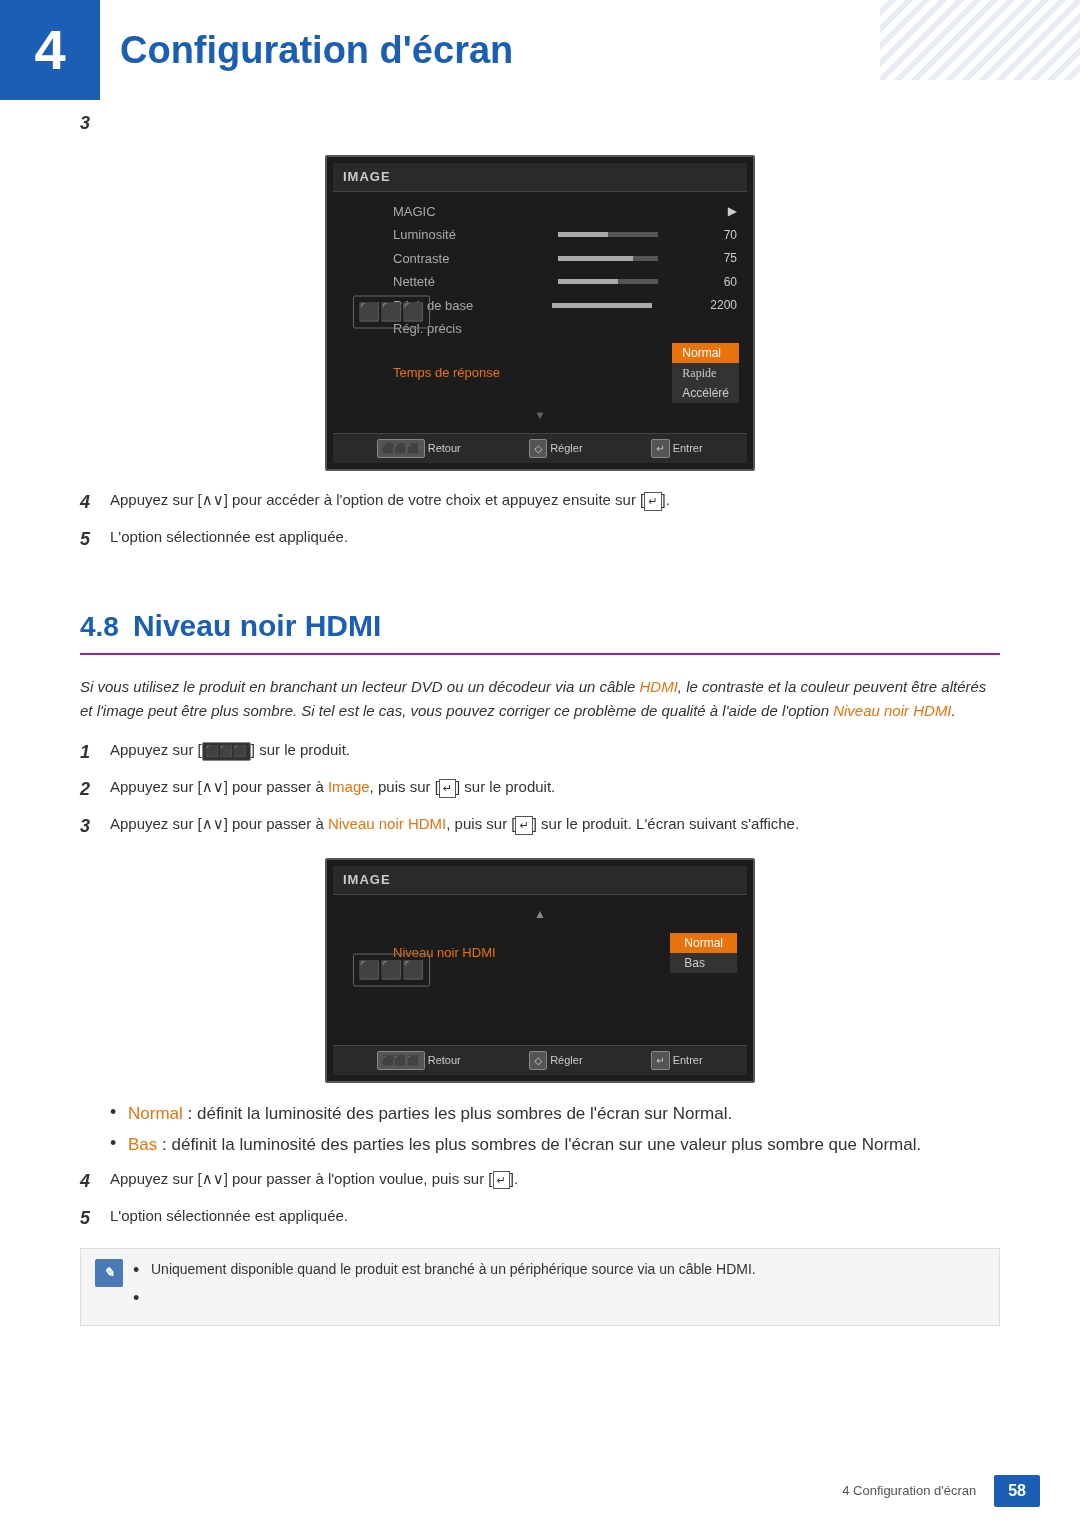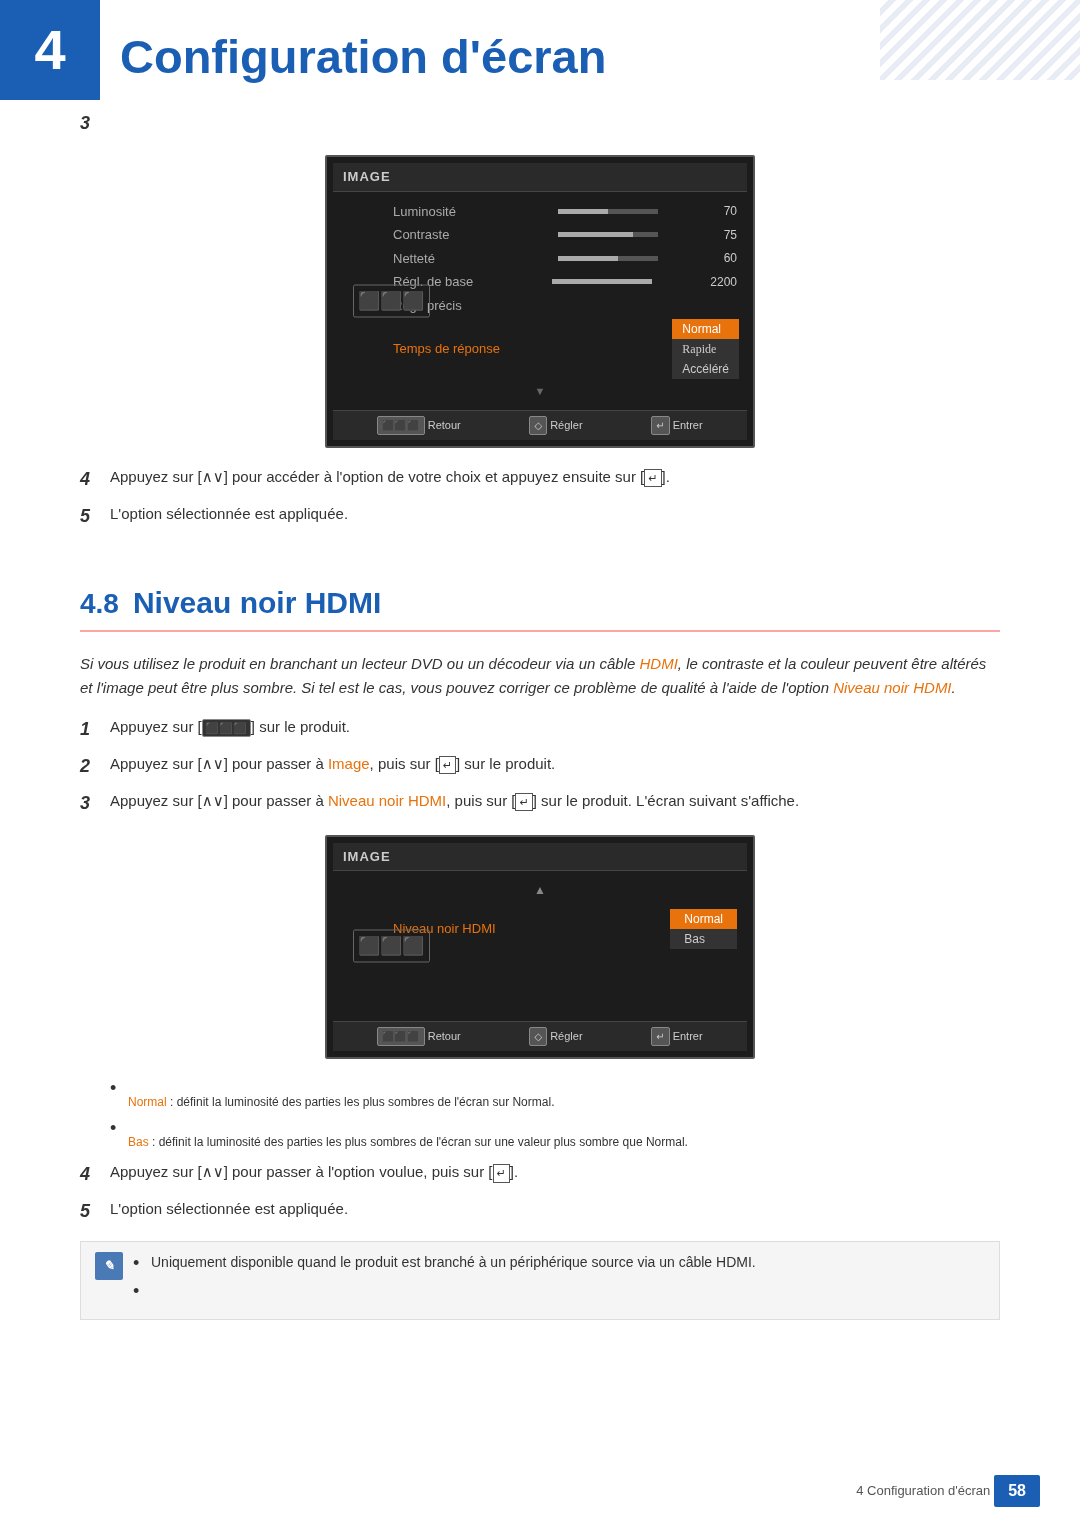--- a/index.html
+++ b/index.html
@@ -31,21 +31,21 @@
     .chapter-number {
       color: white;
       font-size: 56px;
       font-weight: bold;
     }
 
     .chapter-title {
       position: absolute;
       top: 22px;
       left: 120px;
-      font-size: 47px;
+      font-size: 38px;
       font-weight: bold;
       color: #1a5fb4;
     }
 
     
     .stripes {
       position: absolute;
       top: 0;
       right: 0;
       width: 200px;
@@ -199,21 +199,21 @@
     }
 
     
     .section-header {
       display: flex;
       align-items: baseline;
       gap: 14px;
       margin-top: 50px;
       margin-bottom: 20px;
       padding-bottom: 5px;
-      border-bottom: 2px solid #fca5a5;
+      border-bottom: 2px solid #a21caf;
     }
 
     .section-number {
       font-size: 28px;
       font-weight: bold;
       color: #1a5fb4;
     }
 
     .section-title {
       font-size: 30px;
@@ -241,24 +241,23 @@
     }
 
     .bullet-dot {
       color: #333;
       min-width: 18px;
       font-size: 18px;
       line-height: 1.3;
     }
 
     .bullet-text {
-      font-size: 12px;
-      color: #333;
-      flex: 1;
-      margin-top: 16px;
+      font-size: 17px;
+      color: #333;
+      flex: 1;
     }
 
     
     .note-box {
       display: flex;
       align-items: flex-start;
       background: #f5f5f5;
       border: 1px solid #ddd;
       padding: 10px 14px;
       margin-top: 16px;
@@ -295,21 +294,21 @@
       flex: 1;
     }
 
     
     .page-footer {
       position: absolute;
       bottom: 20px;
       right: 40px;
       display: flex;
       align-items: center;
-      gap: 4px;
+      gap: 18px;
     }
 
     .footer-text {
       color: #555;
       font-size: 13px;
     }
 
     .page-number-box {
       background: #1a5fb4;
       color: white;
@@ -372,20 +371,24 @@
 
   <div class="monitor-container">
     <div class="monitor-frame">
       <div class="monitor-title-bar">
         <span>IMAGE</span>
       </div>
       <div class="monitor-body">
 
         <div style="position:absolute;left:20px;top:50%;transform:translateY(-50%);color:#888;font-size:18px;border:1px solid #666;padding:2px 4px;border-radius:2px;">⬛⬛⬛</div>
 
+        <div class="menu-row">
+          <span class="menu-label">MAGIC</span>
+          <span class="menu-value">▶</span>
+        </div>
 
         <div class="menu-row">
           <span class="menu-label">Luminosité</span>
           <div class="menu-bar-container">
             <div class="menu-bar">
               <div class="menu-bar-fill" style="width:50%"></div>
             </div>
           </div>
           <span class="menu-value">70</span>
         </div>

